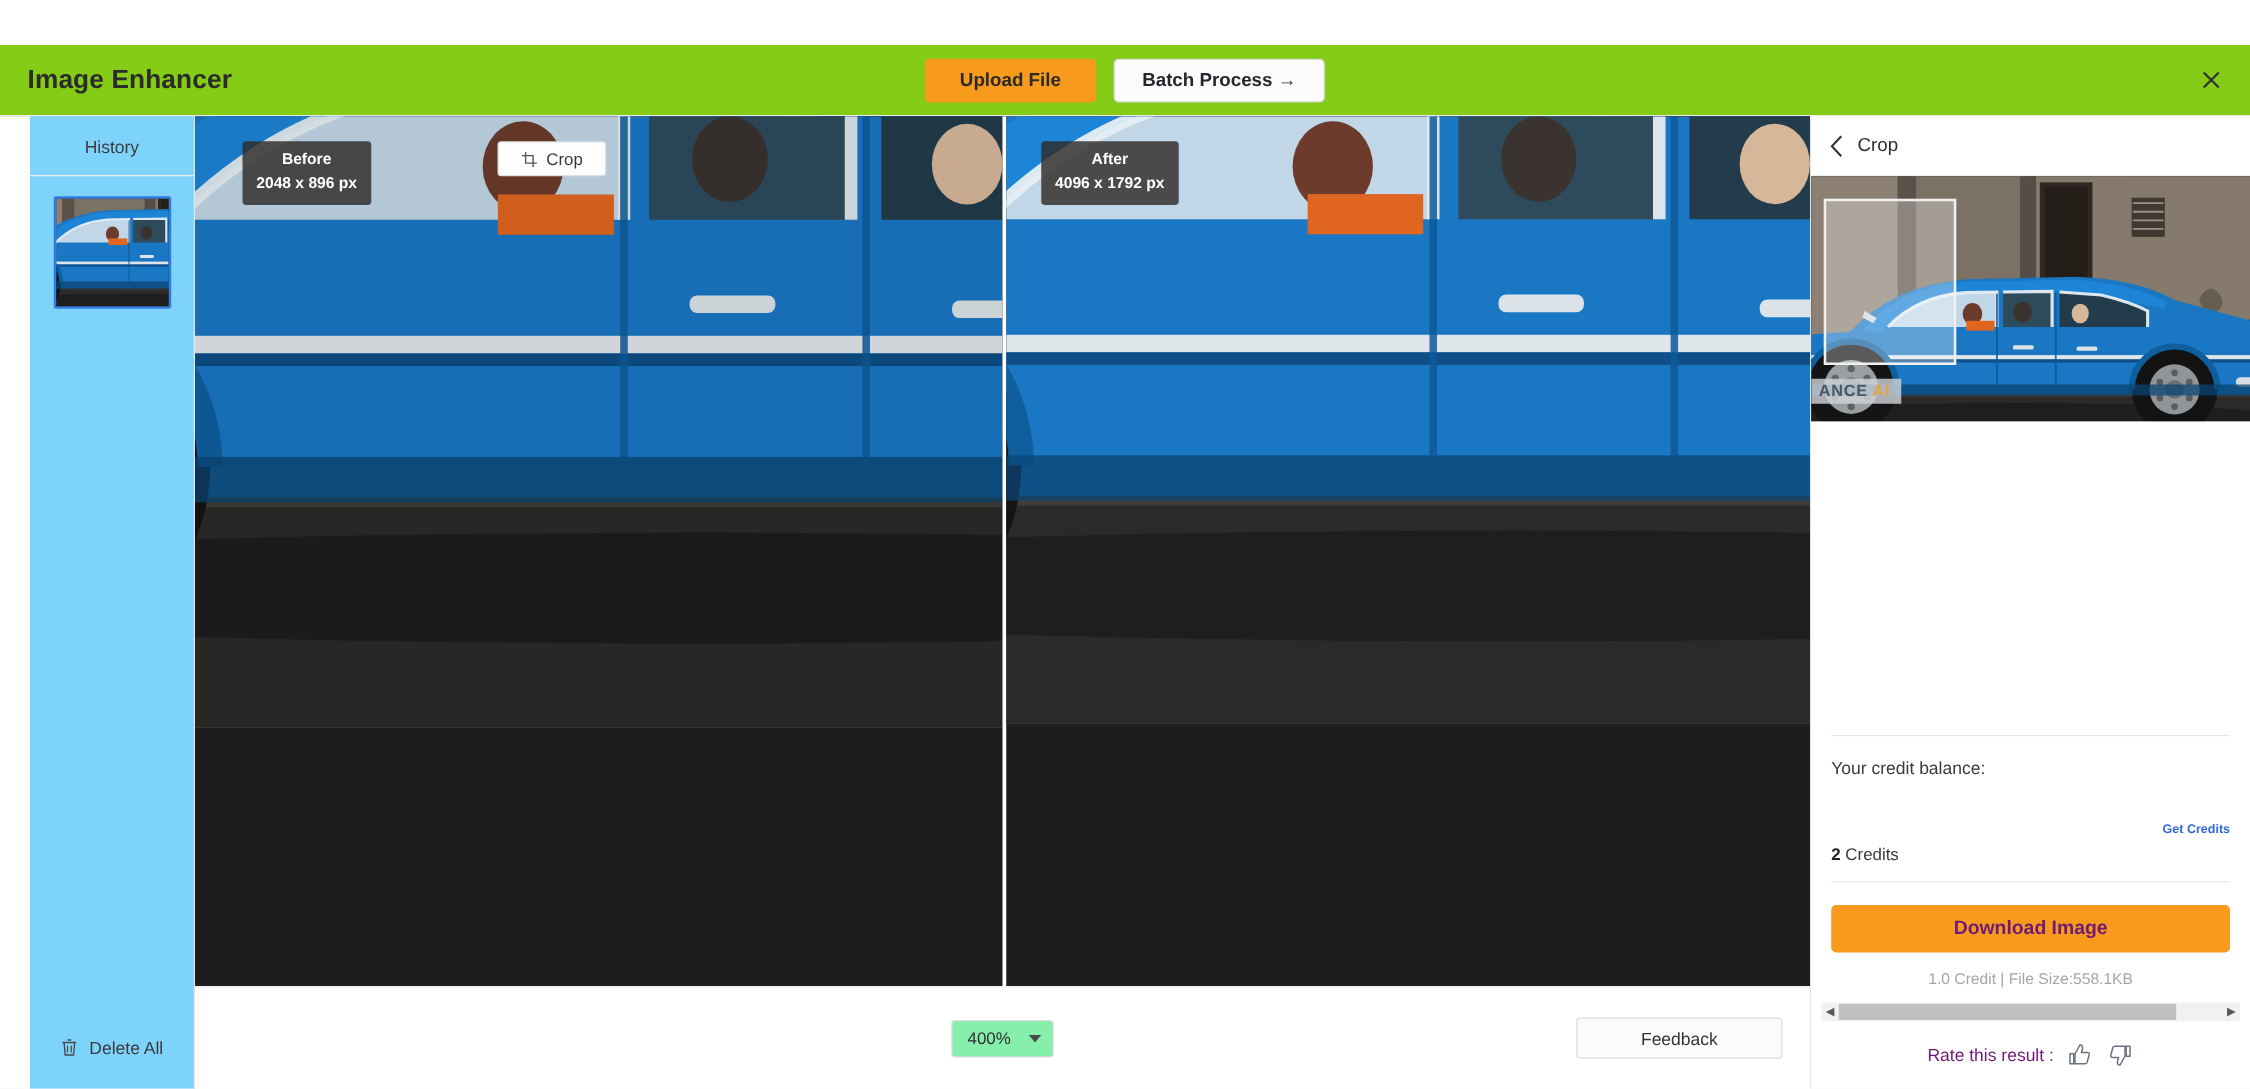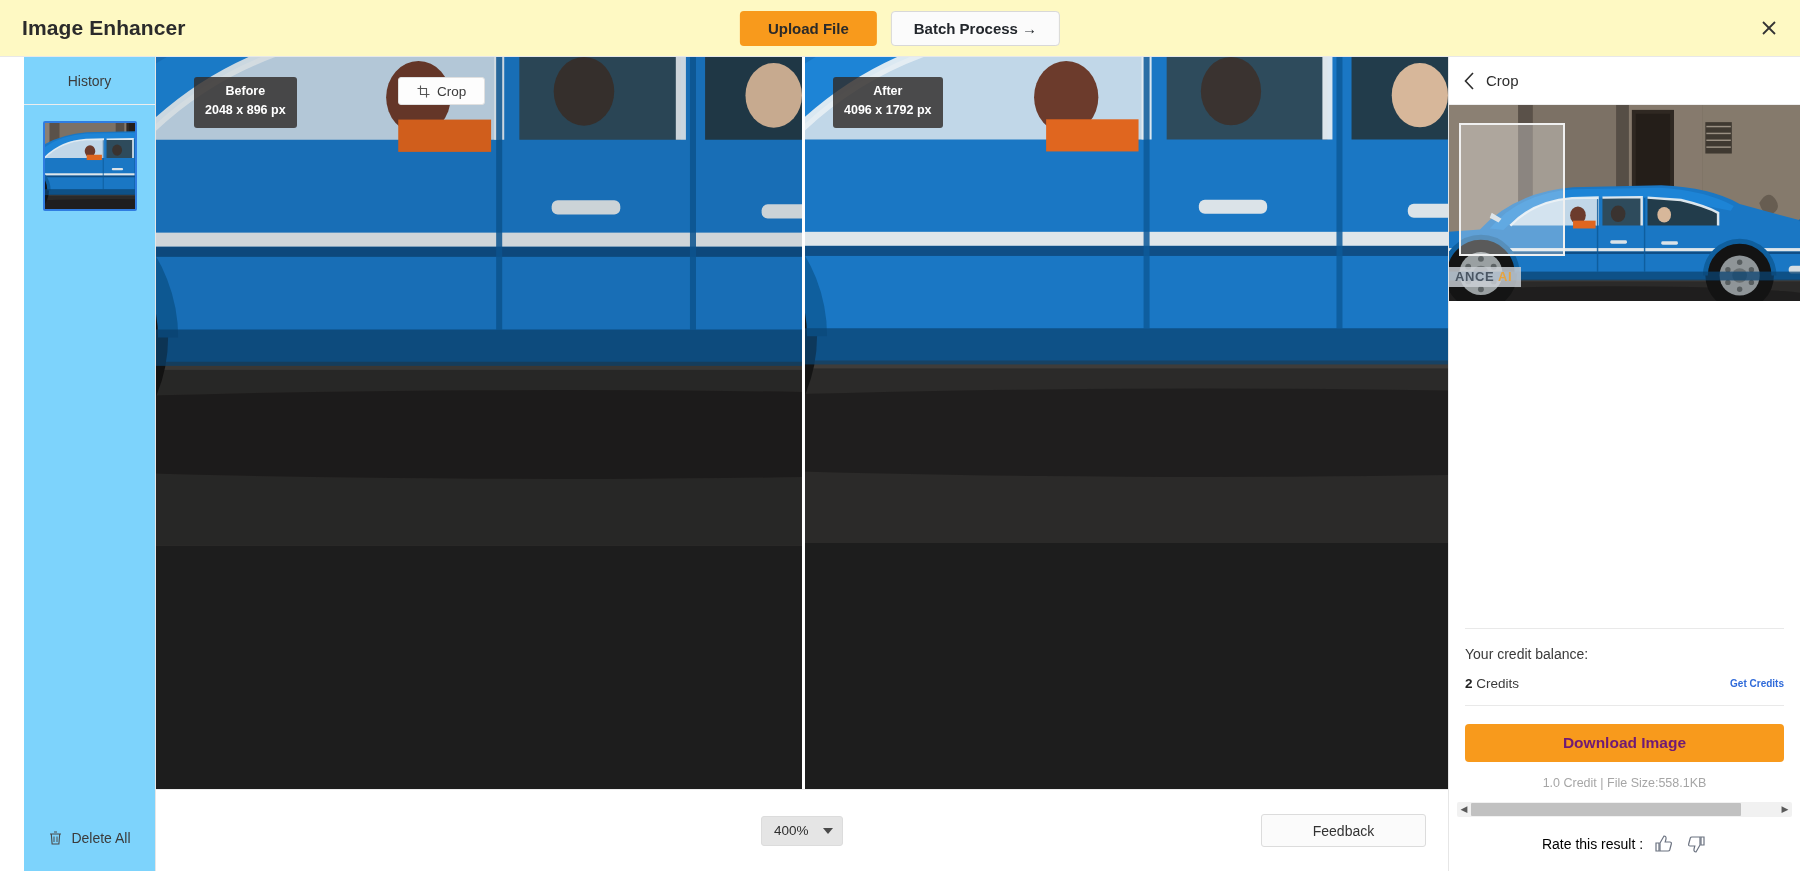--- a/index.html
+++ b/index.html
@@ -16,24 +16,25 @@
     display: flex;
     flex-direction: column;
     background: #ffffff;
   }
 
   
   .header {
     position: relative;
     height: 57px;
     flex: 0 0 57px;
-    background: #fef9c3;
+    background: #84cc16;
     border-bottom: 1px solid #e8e8e8;
     display: flex;
     align-items: center;
+    margin-top: 36px;
   }
   .app-title {
     margin-left: 22px;
     font-size: 21px;
     font-weight: 600;
     color: #2b2b2b;
     letter-spacing: .1px;
   }
   .header-actions {
     position: absolute;
@@ -196,21 +197,21 @@
     display: flex;
     align-items: center;
   }
   .zoom-select {
     position: absolute;
     left: 50%;
     transform: translateX(-50%);
     width: 82px; height: 30px;
     border: 1px solid #dcdcdc;
     border-radius: 3px;
-    background: #e5e5e5;
+    background: #86efac;
     display: flex; align-items: center; justify-content: space-between;
     padding: 0 9px 0 12px;
     font-size: 13.5px;
     color: #2f2f2f;
     cursor: pointer;
   }
   .caret {
     width: 0; height: 0;
     border-left: 5px solid transparent;
     border-right: 5px solid transparent;
@@ -280,21 +281,21 @@
 
   .rp-spacer { flex: 1 1 auto; }
 
   .credit-block {
     border-top: 1px solid #e9e9e9;
     margin: 0 16px;
     padding: 17px 0 14px;
   }
   .credit-title { font-size: 14px; color: #3a3a3a; margin-bottom: 14px; }
   .credit-row { display: flex; align-items: center; justify-content: space-between; }
-  .credit-amount { font-size: 13.5px; color: #3a3a3a; }
+  .credit-amount { font-size: 13.5px; color: #3a3a3a; margin-top: 40px; }
   .credit-amount b { font-weight: 700; color: #222; }
   .get-credits { font-size: 10px; color: #2f6ad9; cursor: pointer; font-weight: 600; }
 
   .download-block {
     border-top: 1px solid #e9e9e9;
     margin: 0 16px;
     padding: 18px 0 0;
   }
   .btn-download {
     width: 100%;
@@ -328,21 +329,21 @@
     cursor: pointer; user-select: none; line-height: 1;
   }
   .hs-track { flex: 1 1 auto; height: 13px; position: relative; background: #f1f1f1; }
   .hs-thumb { position: absolute; left: 0; top: 0; height: 13px; width: 88%; background: #c1c1c1; border-radius: 1px; cursor: pointer; }
 
   .rate-row {
     height: 54px;
     display: flex; align-items: center; justify-content: center;
     gap: 10px;
   }
-  .rate-label { font-size: 14px; color: #000000; }
+  .rate-label { font-size: 14px; color: #701a75; }
   .rate-icon { cursor: pointer; color: #6b7280; display: flex; align-items: center; }
 
   
   .scene { position: absolute; inset: 0; }
 </style>
 </head>
 <body>
 
 <svg width="0" height="0" style="position:absolute" aria-hidden="true">
   <defs>

